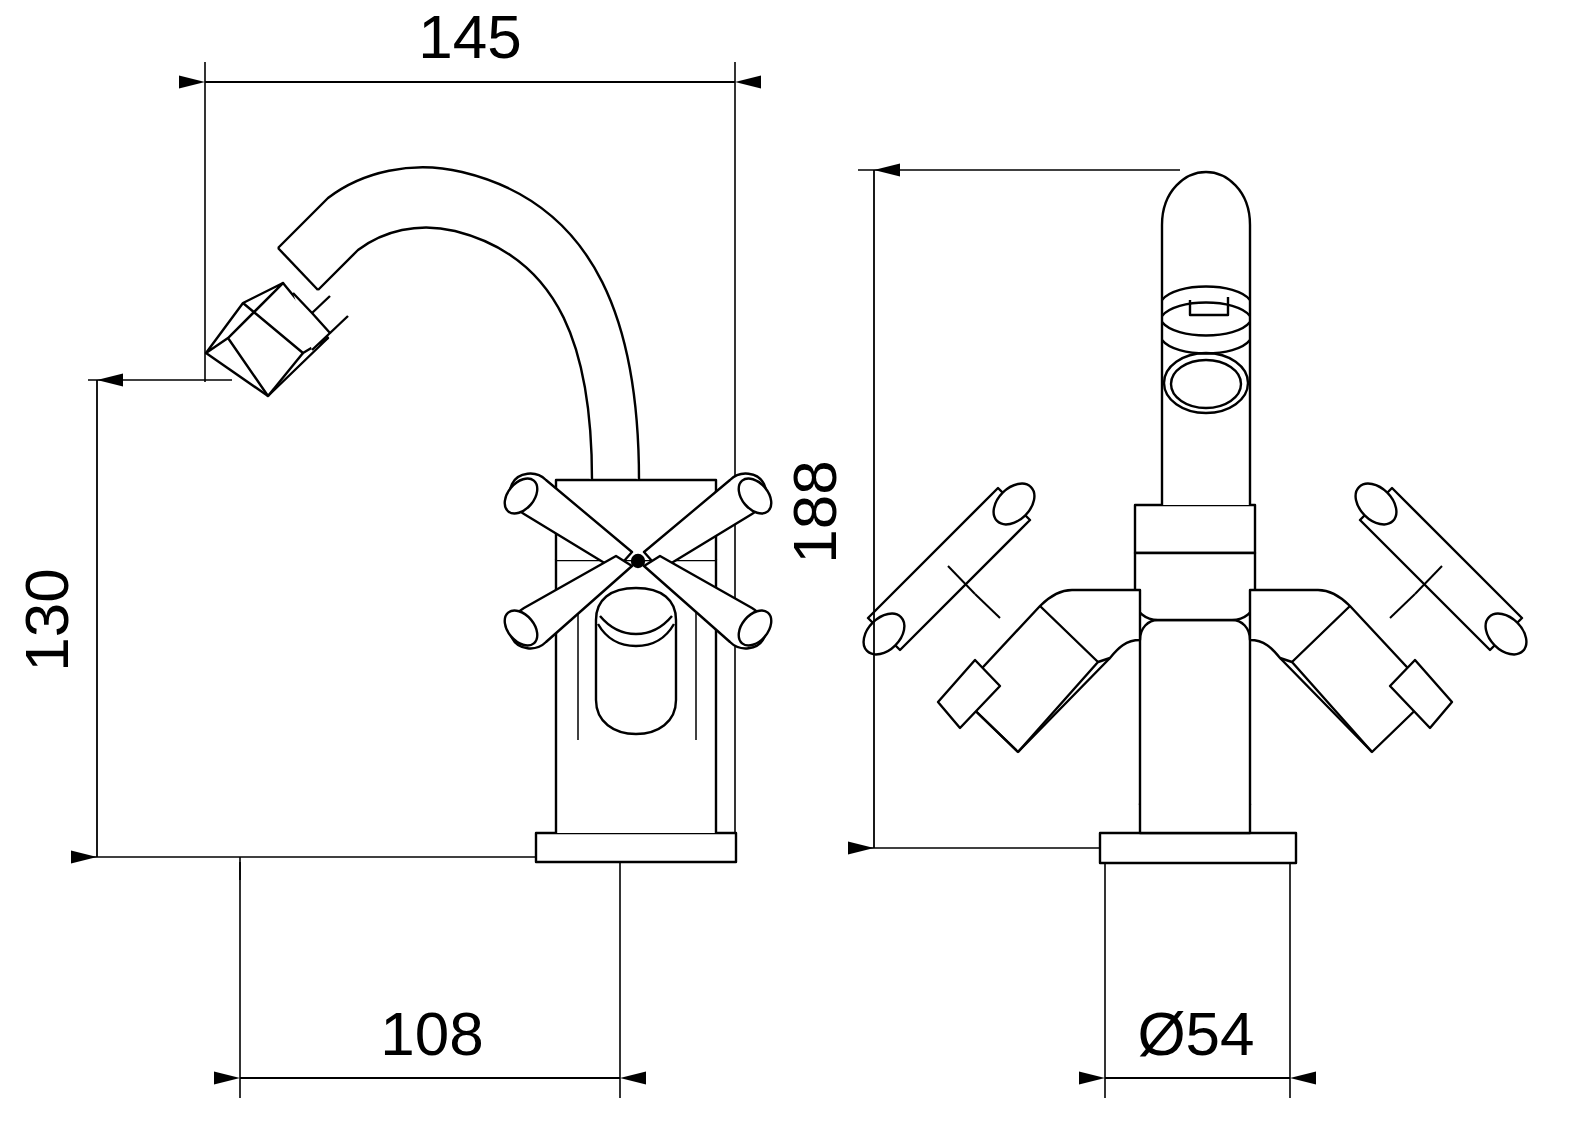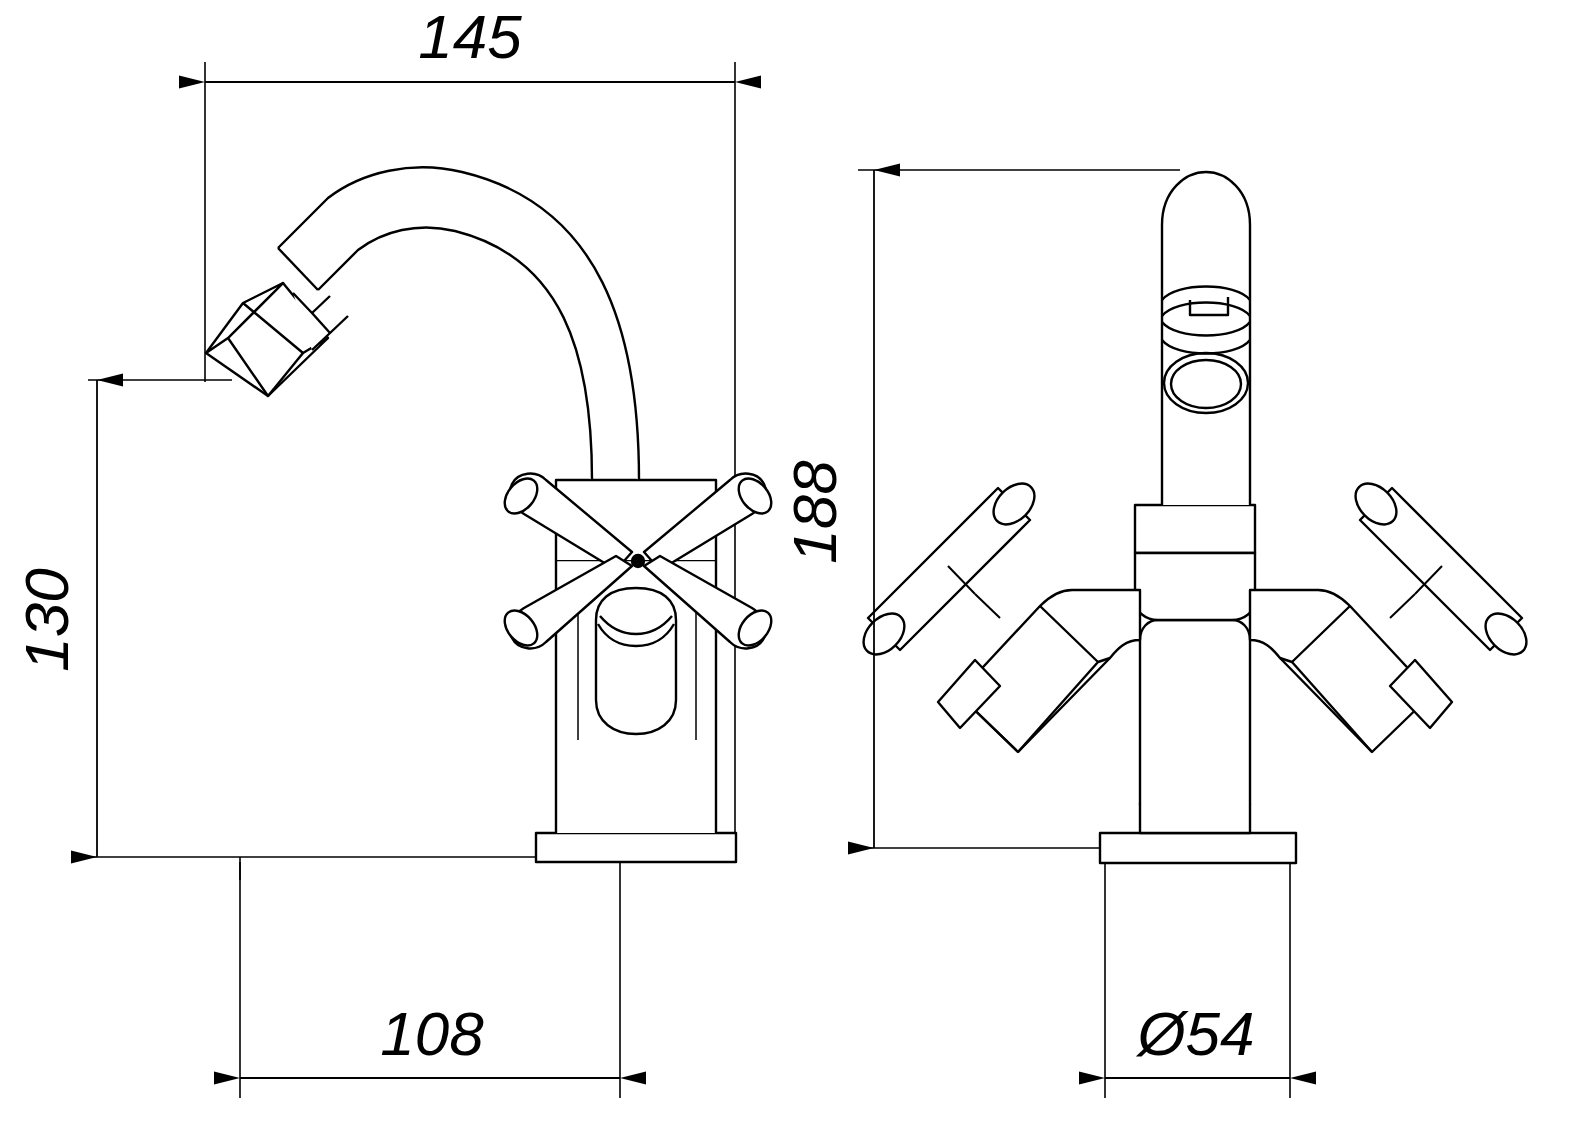--- a/index.html
+++ b/index.html
@@ -1,21 +1,21 @@
 <!DOCTYPE html>
 <html><head>
 <meta charset="utf-8">
 <style>
   html,body{margin:0;padding:0;background:#ffffff;}
   body{
     width:1596px;height:1130px;
     font-family:"Liberation Sans", sans-serif;
     overflow:hidden;
   }
-  #sheet{position:relative;width:1596px;height:1130px;background:#fff;font-style:italic;}
+  #sheet{position:relative;width:1596px;height:1130px;background:#fff;}
   #sheet svg{position:absolute;left:0;top:0;}
   .dim-text{
     font-family:"Liberation Sans", sans-serif;
     font-size:62px;
     font-weight:400;
     fill:#000;
   }
 </style>
 </head>
 <body>

